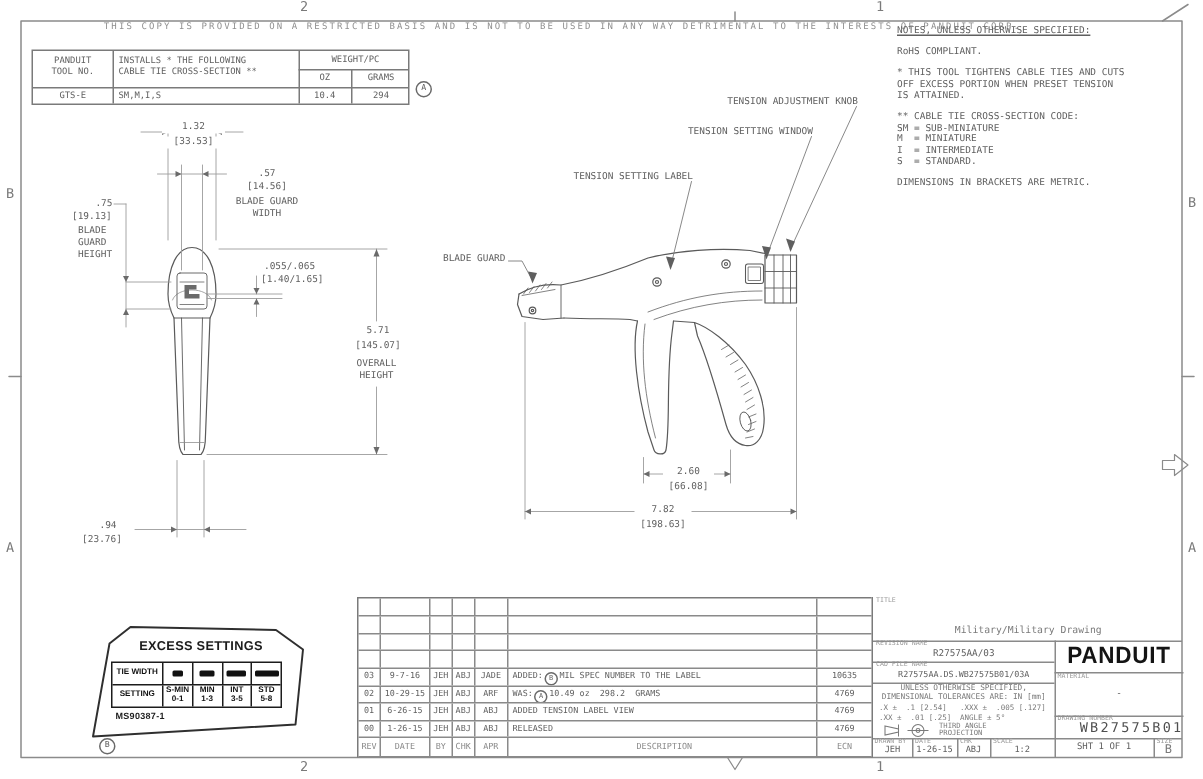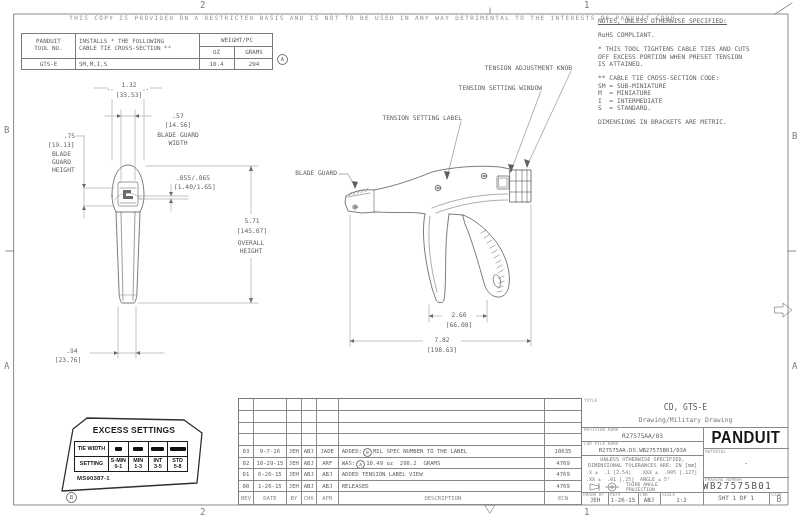--- a/index.html
+++ b/index.html
@@ -411,22 +411,21 @@
     <div class="ln" style="left:0;top:57px;width:121px;height:1px"></div>
     <div class="ln" style="left:121px;top:50px;width:86px;height:1px"></div>
     <div class="ln" style="left:121px;top:79px;width:86px;height:1px"></div>
     <div class="ln" style="left:26px;top:94px;width:1px;height:13px"></div>
     <div class="ln" style="left:56px;top:94px;width:1px;height:13px"></div>
     <div class="ln" style="left:78px;top:94px;width:1px;height:13px"></div>
     <div class="ln" style="left:121px;top:94px;width:1px;height:13px"></div>
     <div class="ln" style="left:187px;top:94px;width:1px;height:13px"></div>
 
     <div class="lbl" style="left:2px;top:1px">TITLE</div>
-    <div class="val" style="left:0;top:6px;width:207px;text-align:center;font-size:8px">CD, GTS-E</div>
-    <div class="val" style="left:0;top:19px;width:207px;text-align:center;font-size:6.5px;color:#7a7a7a">Drawing/Military Drawing</div>
+    <div class="val" style="left:0;top:19px;width:207px;text-align:center;font-size:6.5px;color:#7a7a7a">Military/Military Drawing</div>
 
     <div class="lbl" style="left:2px;top:30px">REVISION NAME</div>
     <div class="val" style="left:0;top:35px;width:121px;text-align:center">R27575AA/03</div>
     <div class="lbl" style="left:2px;top:44px">CAD FILE NAME</div>
     <div class="val" style="left:0;top:49px;width:121px;text-align:center;font-size:5.6px">R27575AA.DS.WB27575B01/03A</div>
 
     <div class="val" style="left:0;top:59px;width:121px;text-align:center;font-size:5.2px;color:#7a7a7a">UNLESS OTHERWISE SPECIFIED,</div>
     <div class="val" style="left:0;top:65px;width:121px;text-align:center;font-size:5.2px;color:#7a7a7a">DIMENSIONAL TOLERANCES ARE: IN [mm]</div>
     <div class="val" style="left:4px;top:72px;font-size:5px;color:#7a7a7a">.X ±  .1 [2.54]</div>
     <div class="val" style="left:58px;top:72px;font-size:5px;color:#7a7a7a">.XXX ±  .005 [.127]</div>
@@ -439,21 +438,21 @@
       <circle cx="24" cy="5" r="4"></circle>
         <circle cx="24" cy="5" r="1.3"></circle>
         <line x1="17" y1="5" x2="31" y2="5"></line>
     </svg>
     <div class="val" style="left:44px;top:84px;font-size:4.8px;color:#7a7a7a"><span>THIRD ANGLE</span><br><span>PROJECTION</span></div>
 
     <div id="logo">PANDUIT</div>
     <div class="lbl" style="left:123px;top:52px">MATERIAL</div>
     <div class="val" style="left:121px;top:62px;width:86px;text-align:center">-</div>
     <div class="lbl" style="left:123px;top:80px">DRAWING NUMBER</div>
-    <div class="val" style="left:121px;top:84px;width:86px;text-align:left;font-size:9px;letter-spacing:1.5px;color:#4f4f4f">WB27575B01</div>
+    <div class="val" style="left:121px;top:84px;width:86px;text-align:right;font-size:9px;letter-spacing:1.5px;color:#4f4f4f">WB27575B01</div>
 
     <div class="lbl" style="left:1px;top:95px">DRAWN BY</div>
     <div class="val" style="left:0;top:99px;width:26px;text-align:center;font-size:5.8px">JEH</div>
     <div class="lbl" style="left:28px;top:95px">DATE</div>
     <div class="val" style="left:26px;top:99px;width:30px;text-align:center;font-size:5.8px">1-26-15</div>
     <div class="lbl" style="left:58px;top:95px">CHK</div>
     <div class="val" style="left:56px;top:99px;width:22px;text-align:center;font-size:5.8px">ABJ</div>
     <div class="lbl" style="left:80px;top:95px">SCALE</div>
     <div class="val" style="left:78px;top:99px;width:43px;text-align:center;font-size:5.8px">1:2</div>
     <div class="val" style="left:121px;top:97px;width:66px;text-align:center;font-size:6px">SHT 1 OF 1</div>

